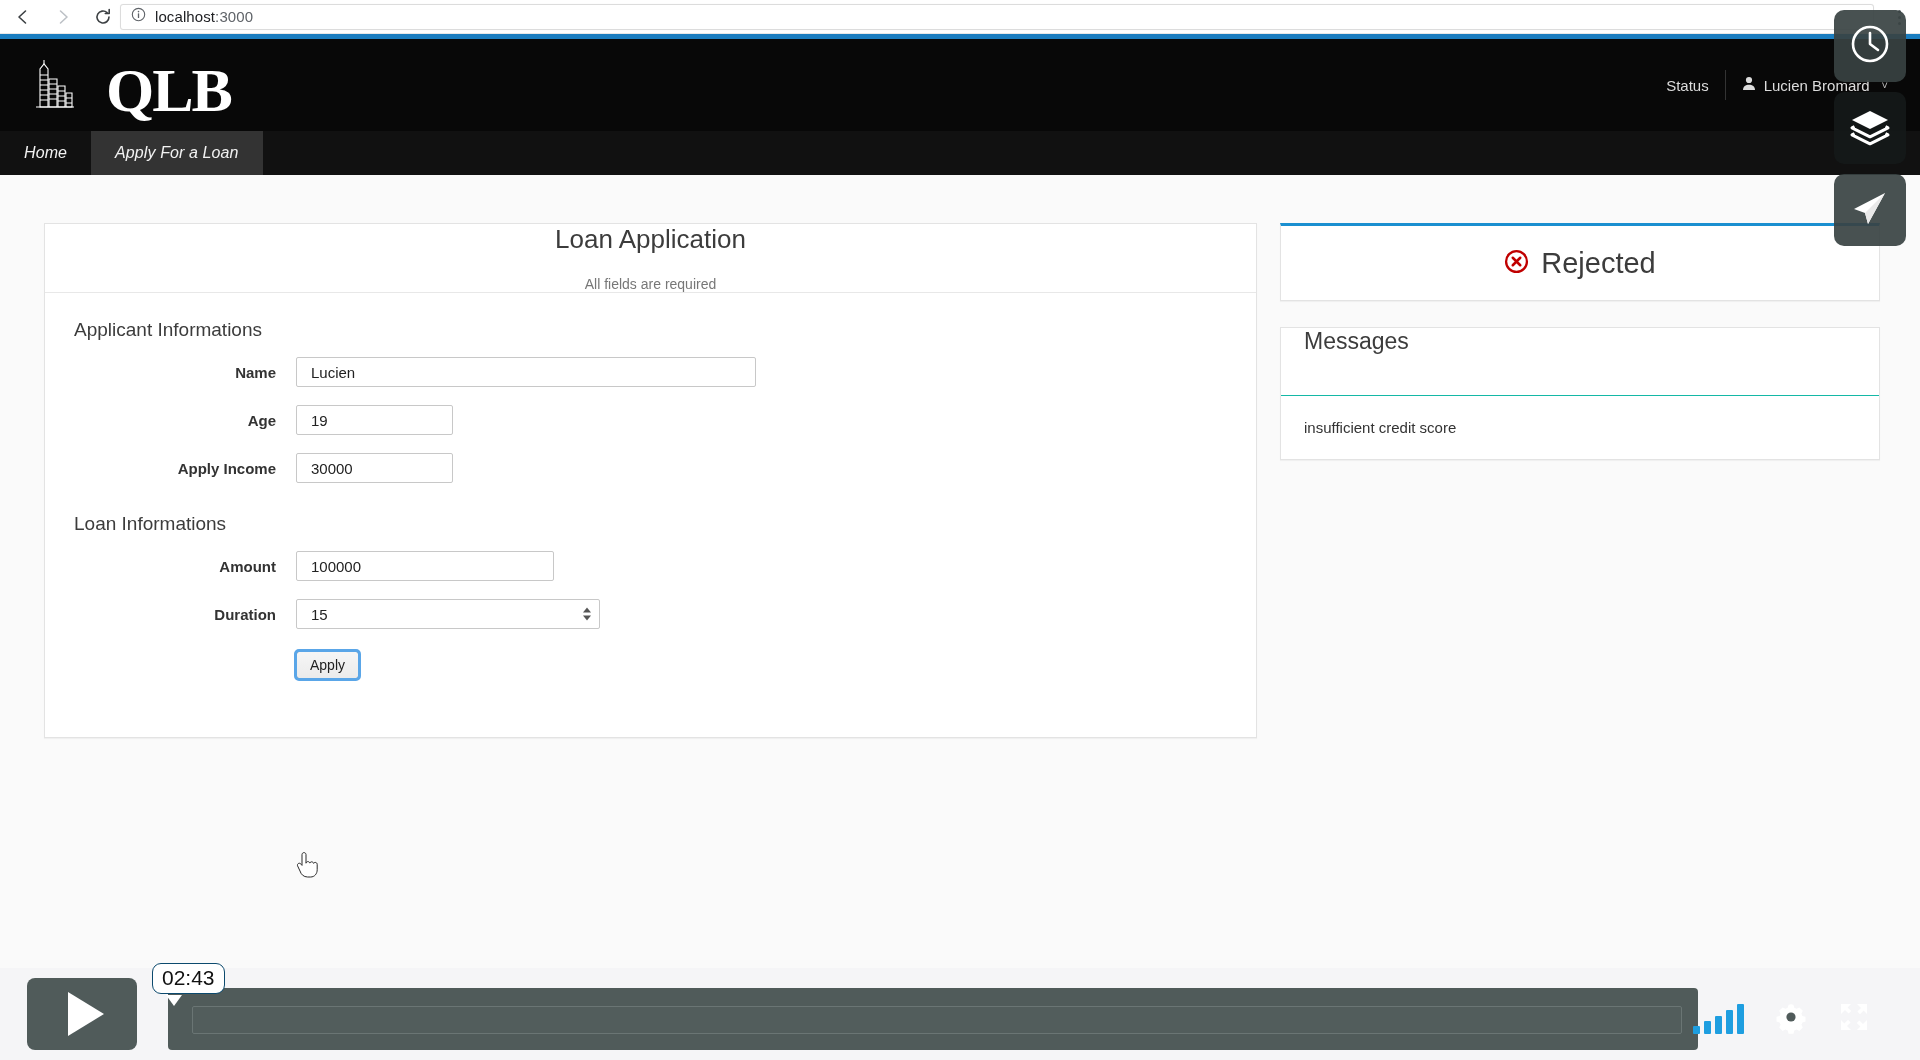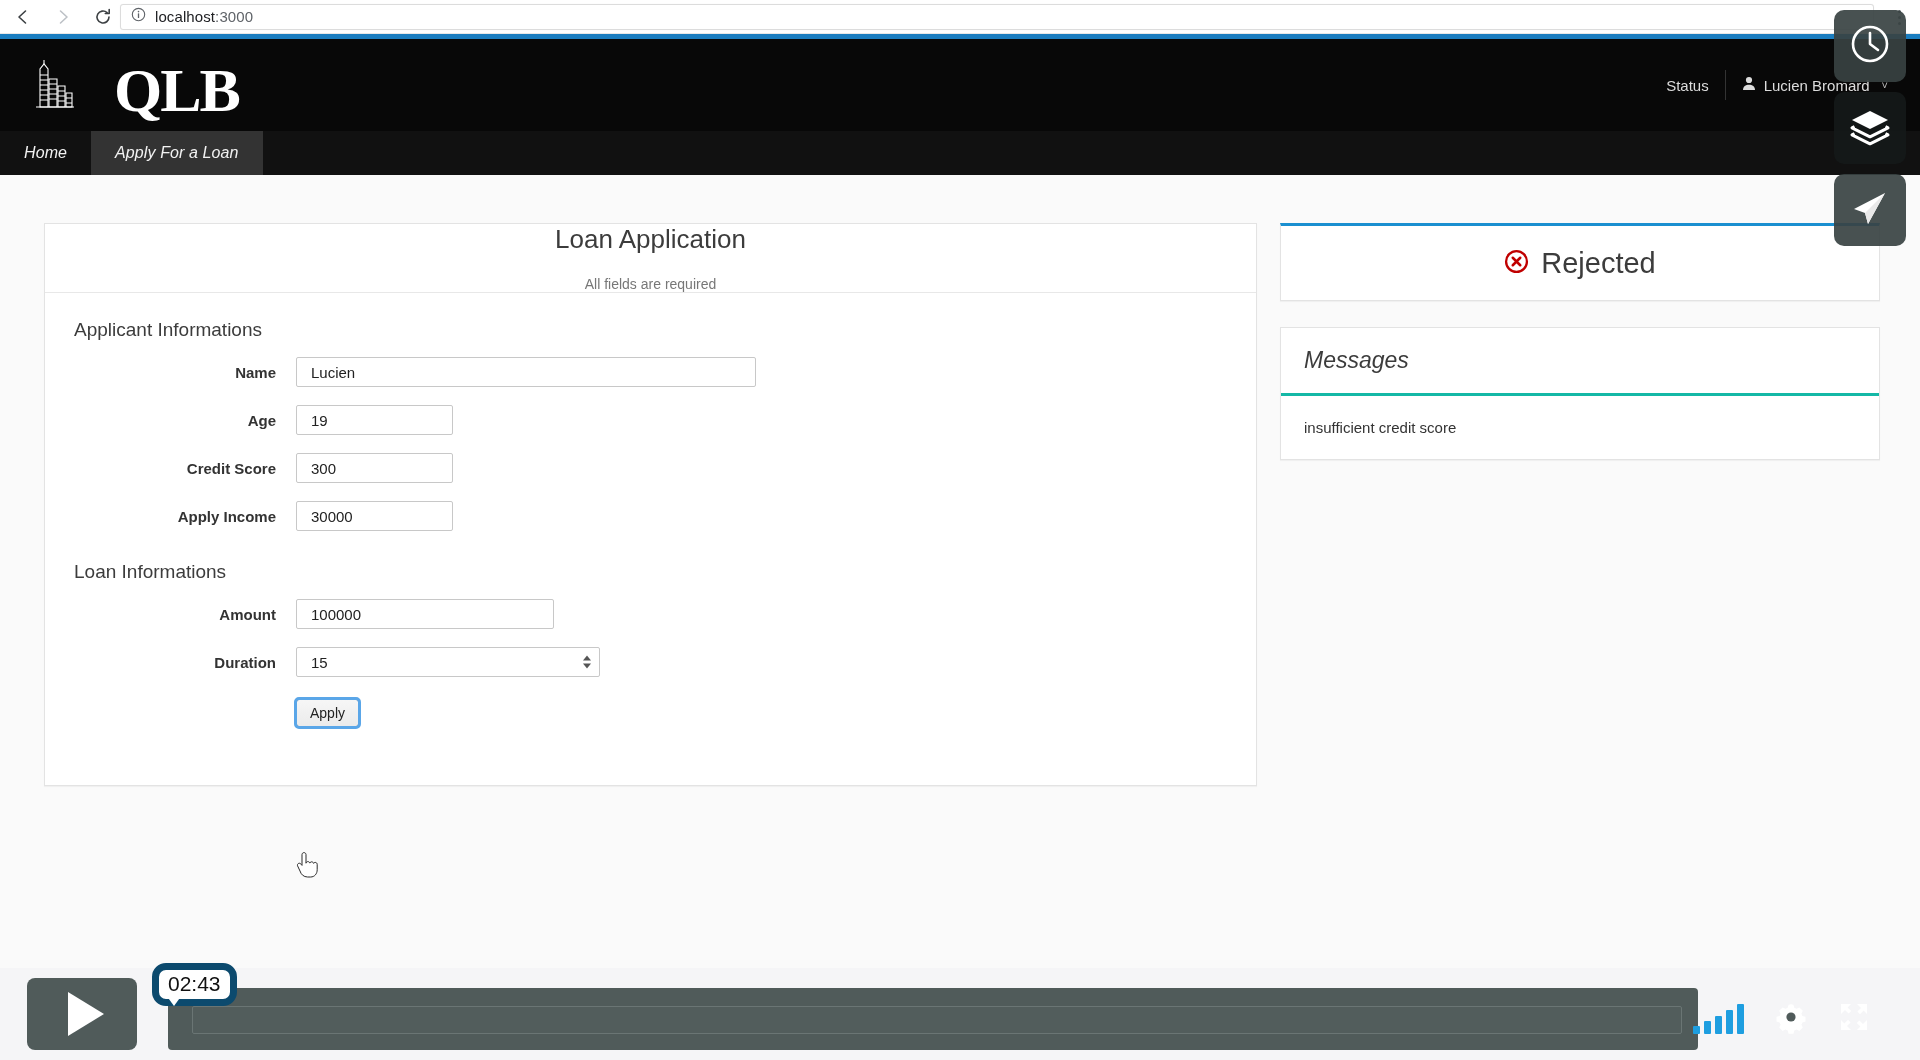--- a/index.html
+++ b/index.html
@@ -56,21 +56,21 @@
     background: #1a7dc0;
   }
 
   
   #app-header {
     position: absolute; left: 0; top: 39px; width: 1920px; height: 92px;
     background: #080808;
   }
   #brand {
     position: absolute; left: 28px; top: 14px;
-    display: flex; align-items: flex-end; gap: 24px;
+    display: flex; align-items: flex-end; gap: 16px;
   }
   #brand-text {
     font-family: "Liberation Serif", serif;
     color: #ffffff; font-size: 62px; line-height: .92;
     font-weight: 700; letter-spacing: -2px;
   }
   #header-right {
     position: absolute; right: 16px; top: 0; height: 92px;
     display: flex; align-items: center; gap: 0;
     color: #dcdcdc; font-size: 15px;
@@ -203,24 +203,23 @@
   }
   #status-inner { display: flex; align-items: center; gap: 12px; }
   #status-text { font-size: 29px; color: #3c3c3c; font-weight: 400; }
 
   #messages-card {
     position: absolute; left: 1280px; top: 152px;
     width: 600px;
   }
   #messages-head {
     height: 68px;
-    display: flex; align-items: center;
+    display: flex; align-items: flex-start;
     padding: 0 23px;
-    border-bottom: 3px solid #14b8a6;
-    font-style: italic;
+    border-bottom: 1px solid #14b8a6;
   }
   #messages-title { font-size: 23px; color: #3c3c3c; font-weight: 400; }
   #messages-body { padding: 23px; min-height: 62px; }
   .message-item { font-size: 15px; color: #333; }
 
   
   .float-btn {
     position: absolute; right: 14px;
     width: 72px; height: 72px;
     background: rgba(56,66,66,.92);
@@ -259,22 +258,22 @@
   #scrub-track {
     position: absolute; left: 24px; top: 18px;
     width: 1490px; height: 28px;
     background: #525d5c;
     border: 1px solid #6a7574;
     border-radius: 2px;
   }
   #time-tooltip {
     position: absolute; left: 152px; top: 963px;
     background: #ffffff;
-    border: 7px solid #0c4a6e;
-    border-radius: 14px;
+    border: 1px solid #0c4a6e;
+    border-radius: 9px;
     padding: 2px 9px 3px 9px;
     font-size: 21px; color: #111;
     font-family: "Liberation Sans", sans-serif;
   }
   #tooltip-arrow {
     position: absolute; left: 166px; top: 995px;
     width: 0; height: 0;
     border-left: 8px solid transparent;
     border-right: 8px solid transparent;
     border-top: 11px solid #ffffff;
@@ -395,24 +394,20 @@
       <div class="form-row">
         <div class="form-label">Name</div>
         <input class="form-input w-name" type="text" value="Lucien" style="">
       </div>
 
       <div class="form-row">
         <div class="form-label">Age</div>
         <input class="form-input w-small" type="text" value="19" style="">
       </div>
 
-      <div class="form-row">
-        <div class="form-label">Credit Score</div>
-        <input class="form-input w-small" type="text" value="300" style="">
-      </div>
 
       <div class="form-row">
         <div class="form-label">Apply Income</div>
         <input class="form-input w-small" type="text" value="30000" style="">
       </div>
 
       <div class="section-title" id="loan-section-title">Loan Informations</div>
 
       <div class="form-row">
         <div class="form-label">Amount</div>

